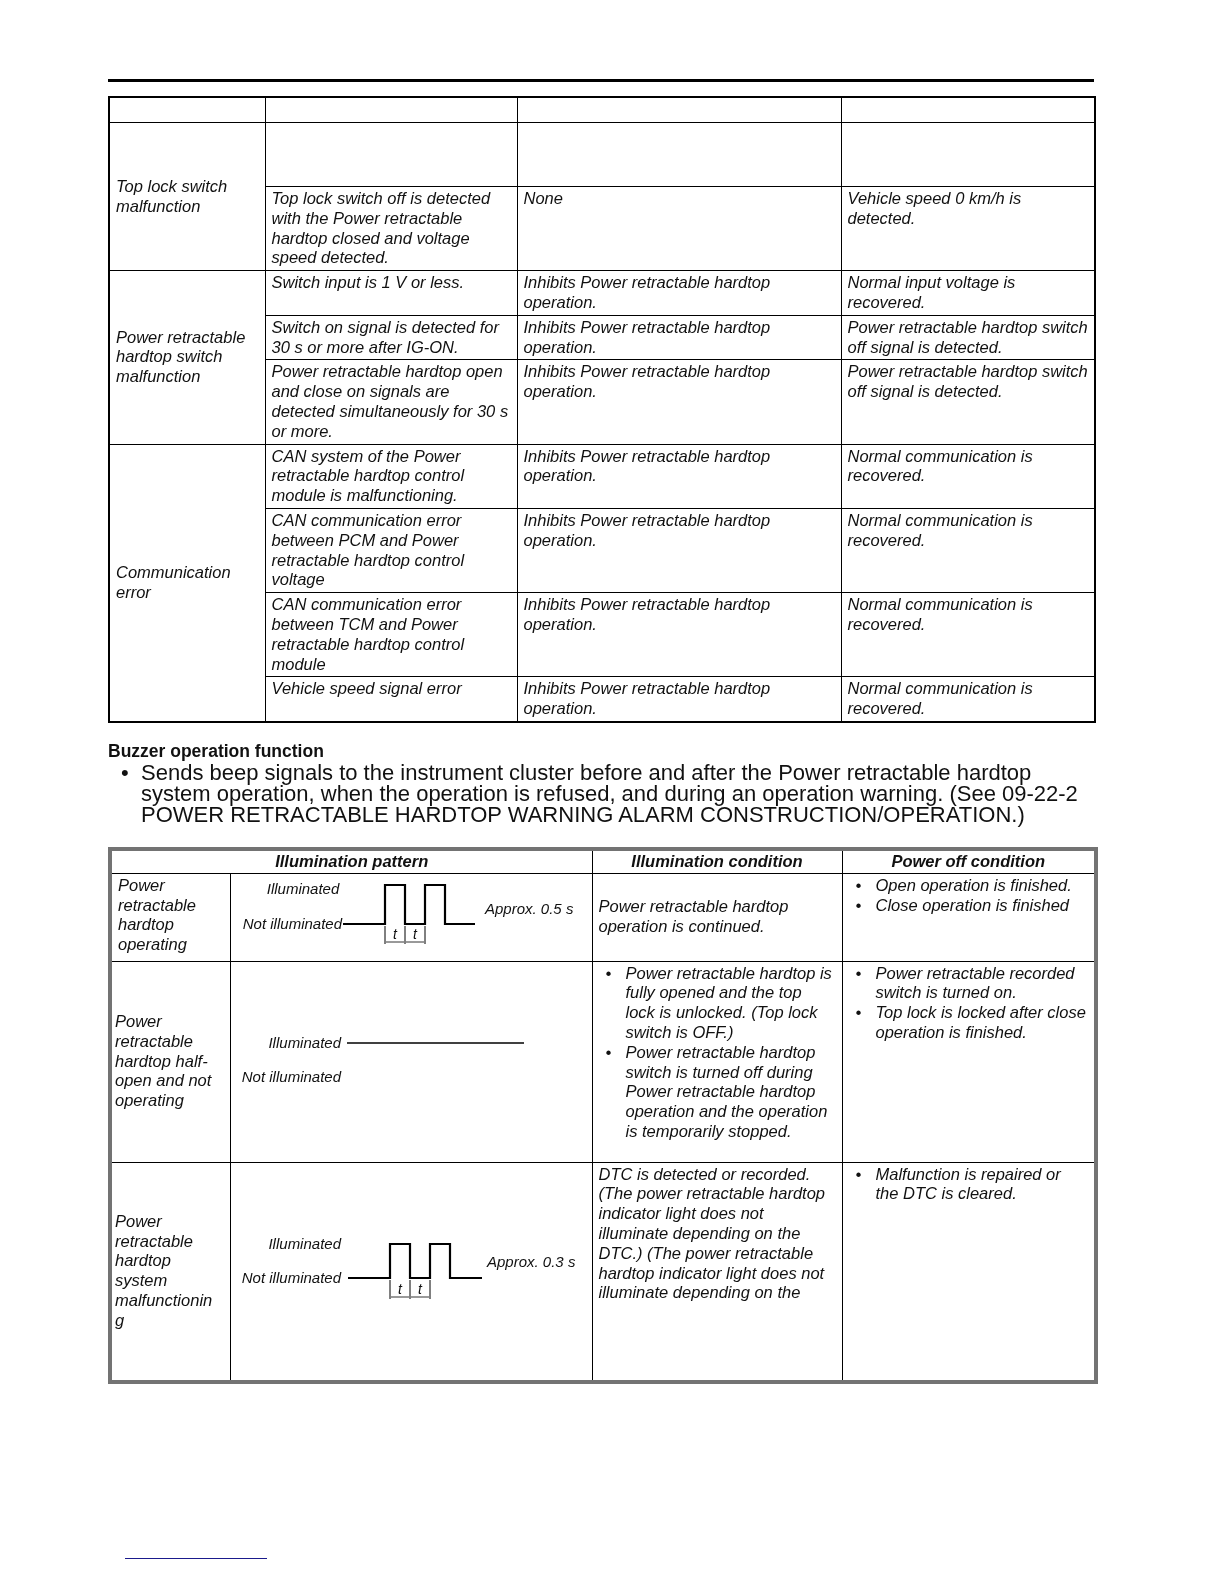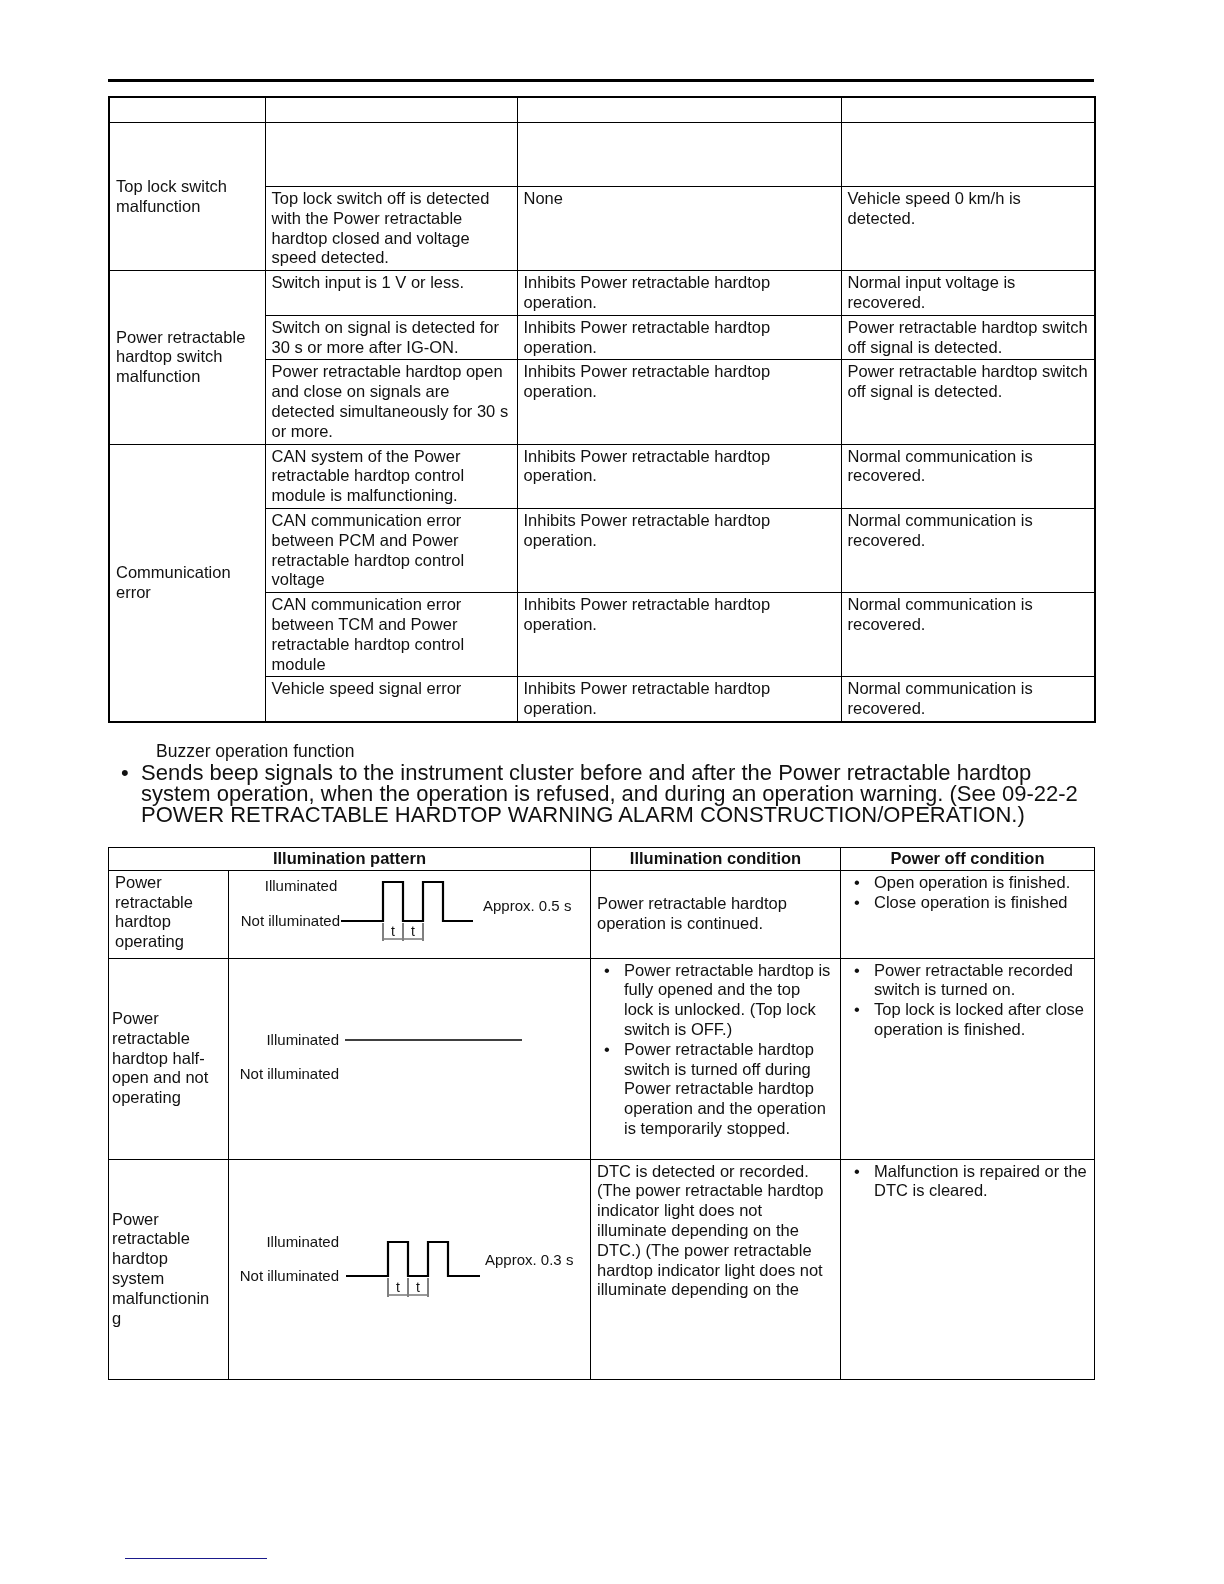--- a/index.html
+++ b/index.html
@@ -1,34 +1,34 @@
 <!DOCTYPE html>
 <html><head>
 <meta charset="utf-8">
 <style>
   html, body { margin: 0; padding: 0; background: #ffffff; }
   body { width: 1224px; height: 1584px; position: relative; overflow: hidden;
          font-family: "Liberation Sans", sans-serif; color: #111; }
   .top-rule { position: absolute; left: 108px; top: 79px; width: 986px; height: 3px; background: #000; }
   .page { position: absolute; left: 108px; top: 96px; width: 986px; }
 
-  table { border-collapse: collapse; width: 986px; table-layout: fixed; }
+  table { border-collapse: collapse; width: 986px; table-layout: fixed; font-style: italic; }
   td, th { border: 1px solid #000; vertical-align: top; padding: 2px 6px 2px 6px;
            font-size: 16.5px; line-height: 19.8px; font-weight: normal; text-align: left; }
   .t1 { border: 2px solid #000; }
   .t1 td.cat { vertical-align: middle; }
   .t1 .blank-row td { height: 20px; }
 
   .section { margin-top: 18px; }
-  .sec-title { font-weight: normal; font-size: 17.5px; line-height: 21px; margin-left: 48px; }
+  .sec-title { font-weight: bold; font-size: 17.5px; line-height: 21px; }
   ul.bullets { margin: 0; padding: 0 0 0 33px; list-style: none; }
   ul.bullets li { position: relative; font-size: 22px; line-height: 21px; }
   ul.bullets li::before { content: "\2022"; position: absolute; left: -20px; top: 0; }
 
-  .t2 { border: 1px solid #737373; margin-top: 8px; }
+  .t2 { border: 4px solid #737373; margin-top: 8px; }
   .t2 th { font-weight: bold; text-align: center; font-size: 16.5px; padding: 1px 4px; }
   .t2 td.cat { vertical-align: middle; padding-left: 3px; }
   .t2 ul.cell-list { margin: 0; padding: 0 0 0 27px; list-style: none; }
   .t2 ul.cell-list li { position: relative; }
   .t2 ul.cell-list li::before { content: "\2022"; position: absolute; left: -20px; }
 
   .wave { position: relative; }
   .wave svg text { font-family: "Liberation Sans", sans-serif; }
 
   .footer-link { position: absolute; left: 125px; top: 1558px; width: 142px; height: 1px; background: #1a1a8c; }

